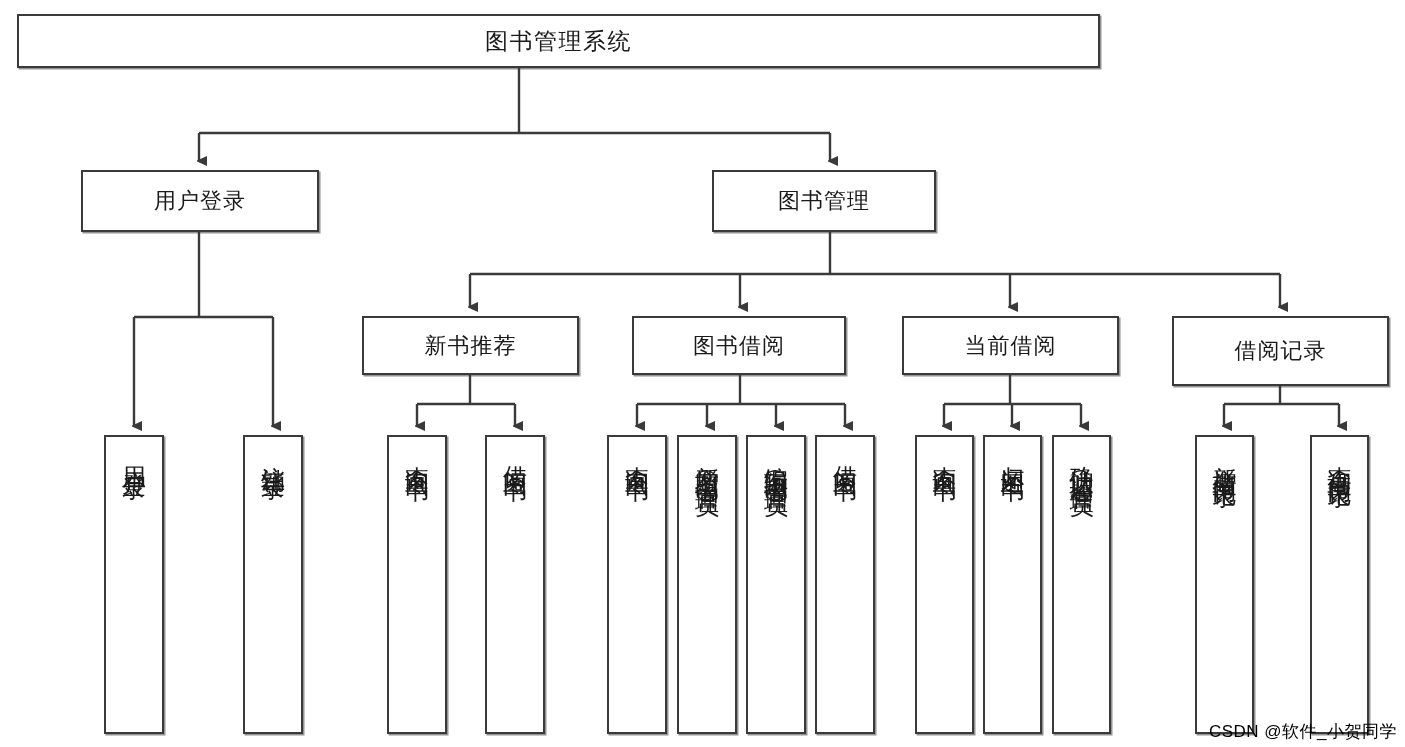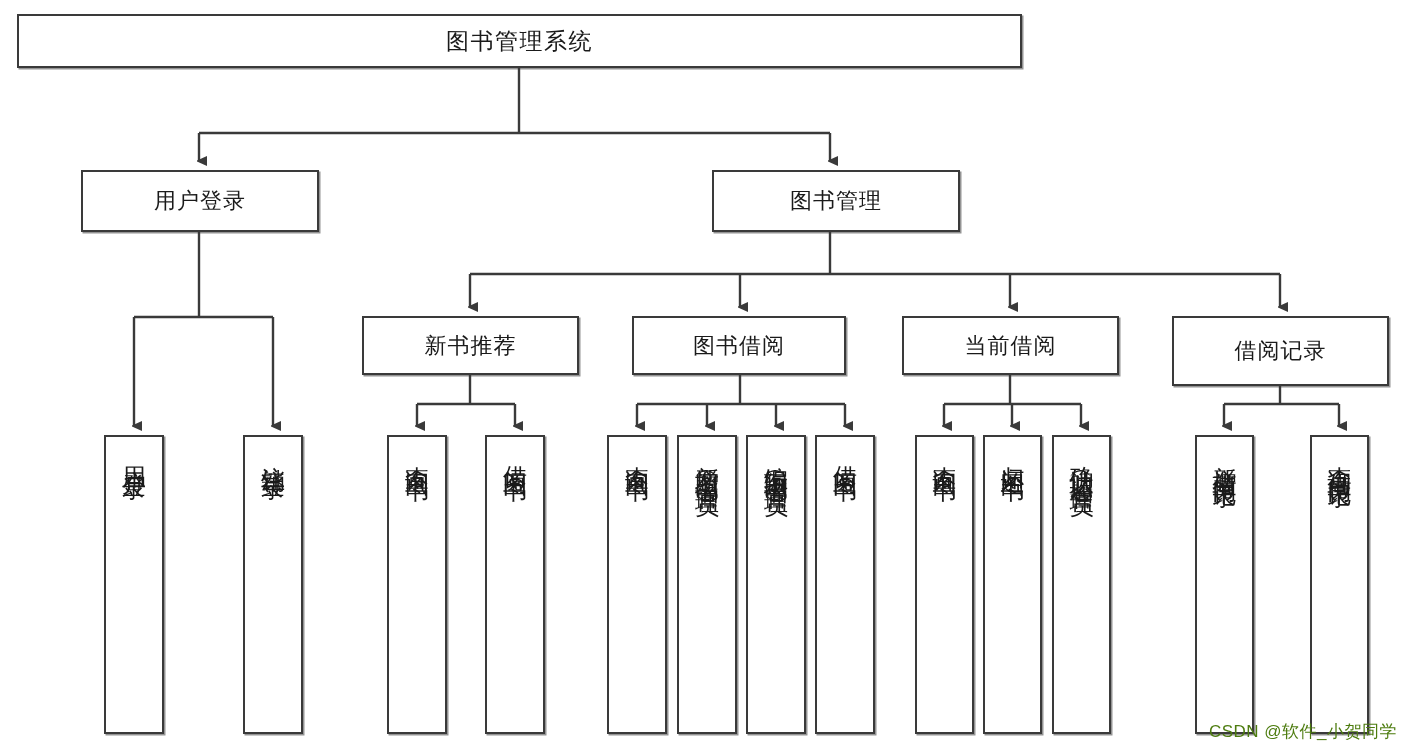--- a/index.html
+++ b/index.html
@@ -59,21 +59,21 @@
     font-size: 24px;
     letter-spacing: 4px;
     line-height: 1;
     white-space: nowrap;
   }
   .watermark {
     position: absolute;
     right: 8px;
     bottom: 4px;
     font-size: 17px;
-    color: #4d7c0f;
+    color: #000000;
     letter-spacing: 0.5px;
     user-select: none;
   }
 </style>
 </head>
 <body>
 
 <div id="canvas">
 
   <svg class="edges" viewBox="0 0 1405 747" xmlns="http://www.w3.org/2000/svg">
@@ -120,28 +120,28 @@
       <path d="M1012,404 L1012,426" marker-end="url(#arrow)"></path>
       <path d="M1081,404 L1081,426" marker-end="url(#arrow)"></path>
 
       <path d="M1280,375 L1280,404"></path>
       <path d="M1224,404 L1339,404"></path>
       <path d="M1224,404 L1224,426" marker-end="url(#arrow)"></path>
       <path d="M1339,404 L1339,426" marker-end="url(#arrow)"></path>
     </g>
   </svg>
 
-  <div class="node root horiz" style="left:17px; top:14px; width:1005px; height:54px;">
+  <div class="node root horiz" style="left:17px; top:14px; width:1083px; height:54px;">
     <span class="label">图书管理系统</span>
   </div>
 
   <div class="node horiz" style="left:81px; top:170px; width:238px; height:62px;">
     <span class="label">用户登录</span>
   </div>
-  <div class="node horiz" style="left:712px; top:170px; width:248px; height:62px;">
+  <div class="node horiz" style="left:712px; top:170px; width:224px; height:62px;">
     <span class="label">图书管理</span>
   </div>
 
   <div class="node horiz" style="left:362px; top:316px; width:217px; height:59px;">
     <span class="label">新书推荐</span>
   </div>
   <div class="node horiz" style="left:632px; top:316px; width:214px; height:59px;">
     <span class="label">图书借阅</span>
   </div>
   <div class="node horiz" style="left:902px; top:316px; width:217px; height:59px;">

